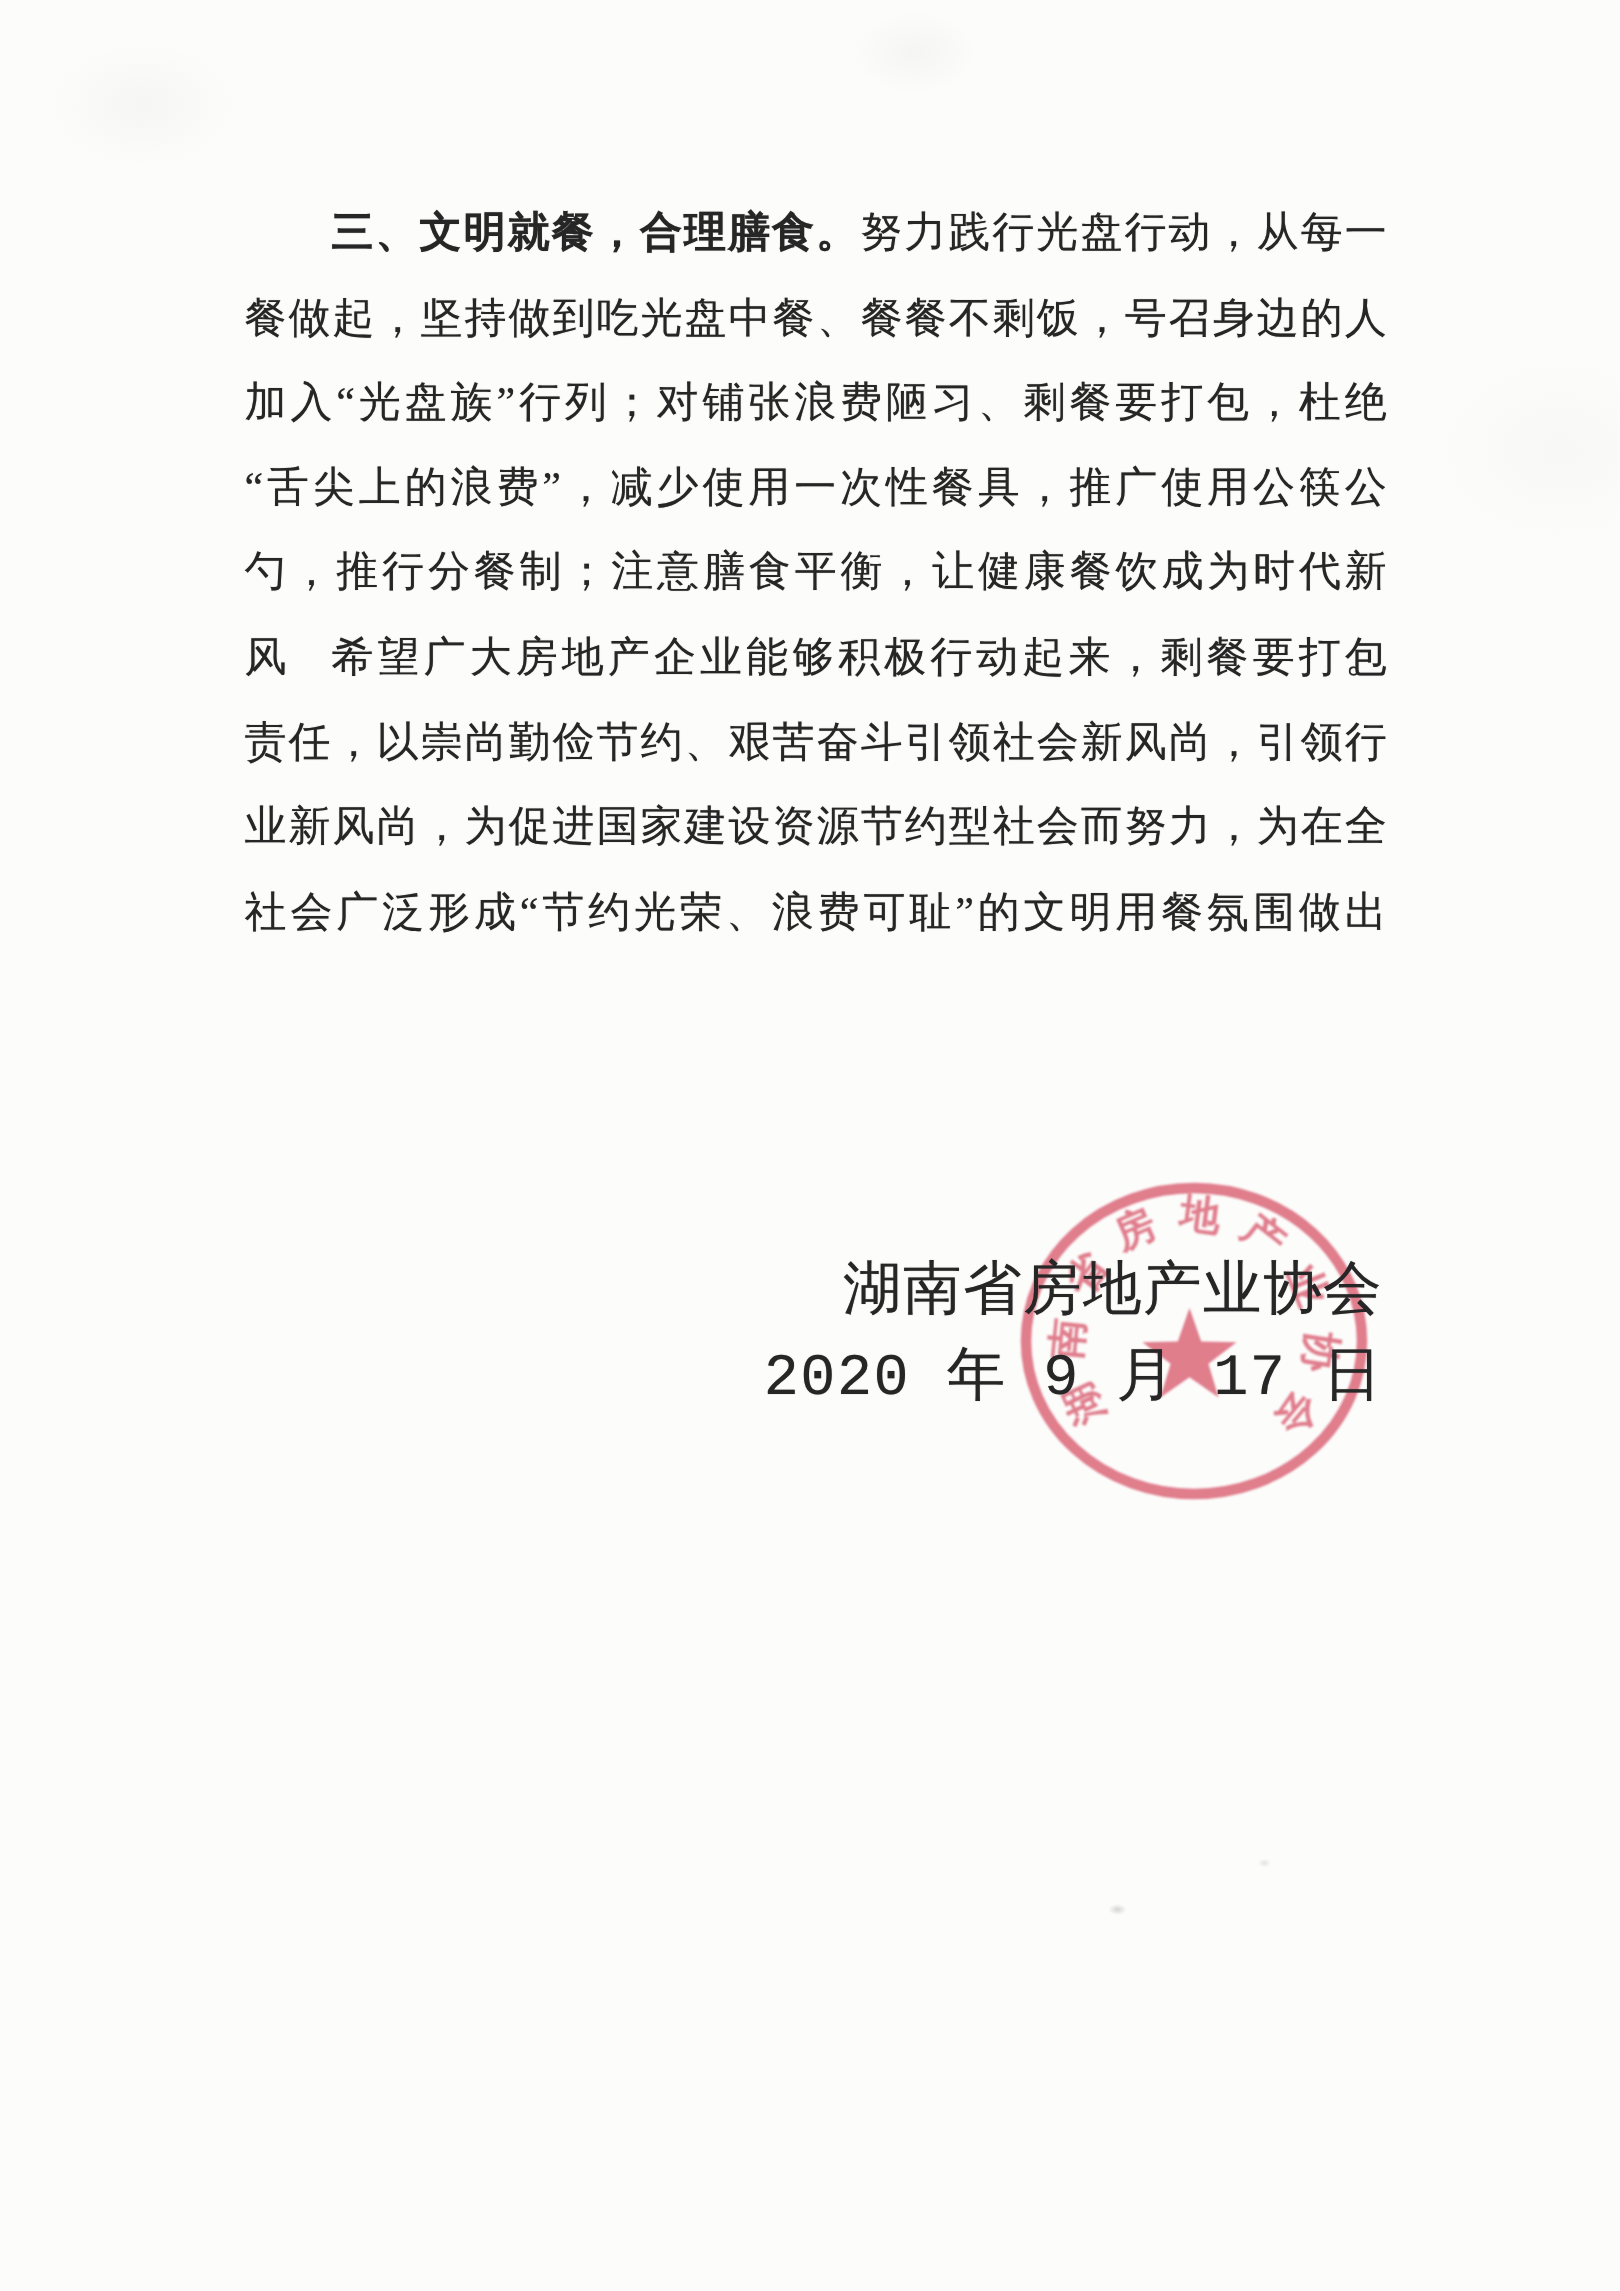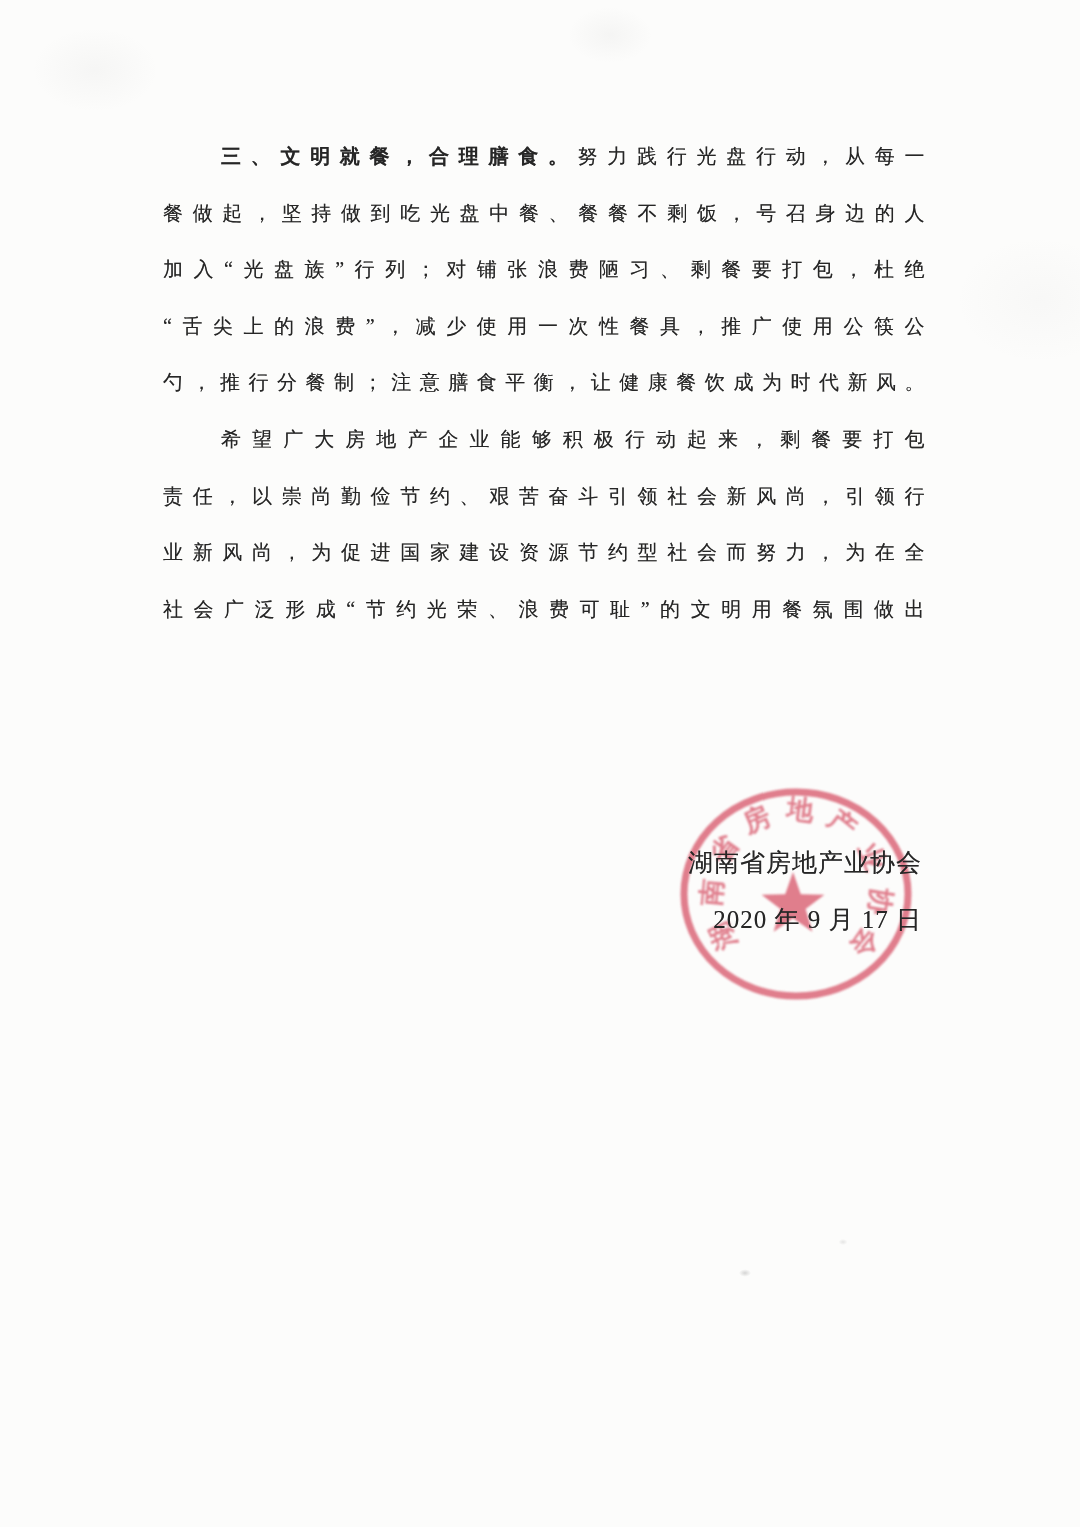--- a/index.html
+++ b/index.html
@@ -18,43 +18,44 @@
     font-family:"Liberation Serif","DejaVu Serif",serif;
     color:#242424;
   }
   .body-text {
     position:absolute;
     left:163px; top:128px; width:762px;
     z-index:2;
   }
   .line {
     height:56.6px; line-height:56.6px;
-    font-size:20px;
+    font-size:28px;
     letter-spacing:0.5px;
     text-align:justify;
     text-align-last:justify;
     text-justify:inter-character;
     color:#262626;
     text-shadow:0 0 0.6px rgba(40,40,40,0.55);
   }
   .line.indent { text-indent:58px; }
   .line.no-justify { text-align:left; text-align-last:left; }
   .bold { font-weight:bold; }
   .sig {
     position:absolute;
     right:158px; top:834px;
     text-align:right;
     z-index:2;
   }
   .sig-org, .sig-date {
-    font-size:25px;
+    font-size:39px;
     line-height:57px;
     color:#262626;
     letter-spacing:1px;
     text-shadow:0 0 0.6px rgba(40,40,40,0.55);
+    font-family:Liberation Mono, monospace;
   }
   .seal {
     position:absolute;
     left:678px; top:786px;
     width:236px; height:222px;
     z-index:1;
     mix-blend-mode:multiply;
   }
   .seal text {
     font-family:"Liberation Serif","DejaVu Serif",serif;

